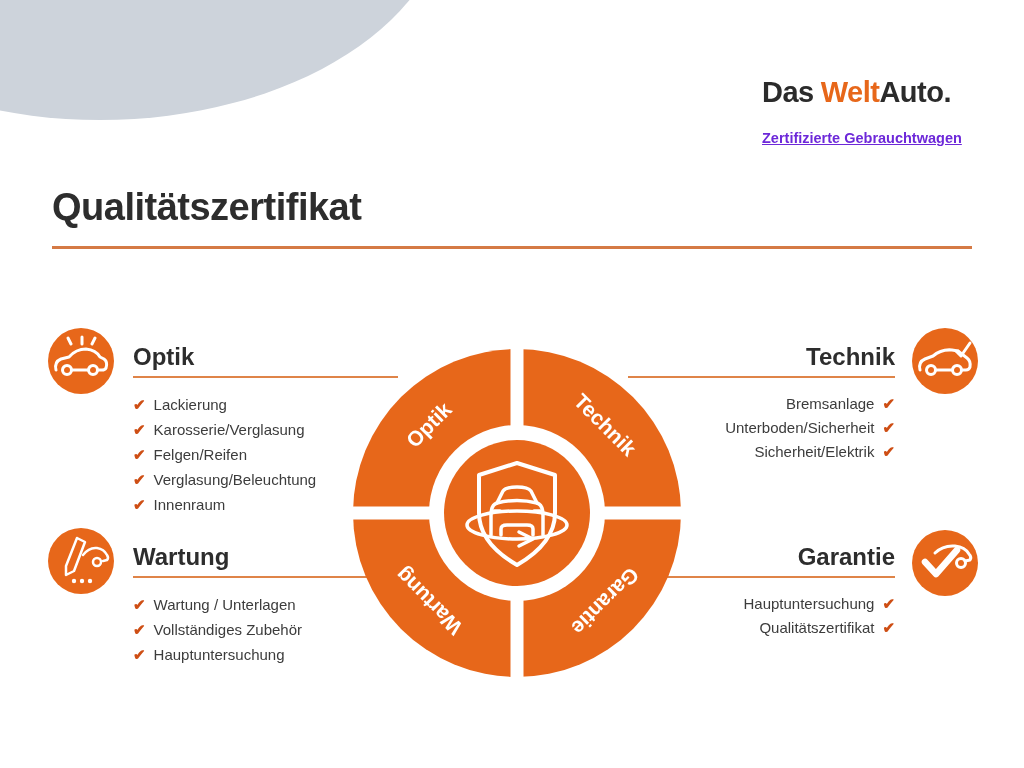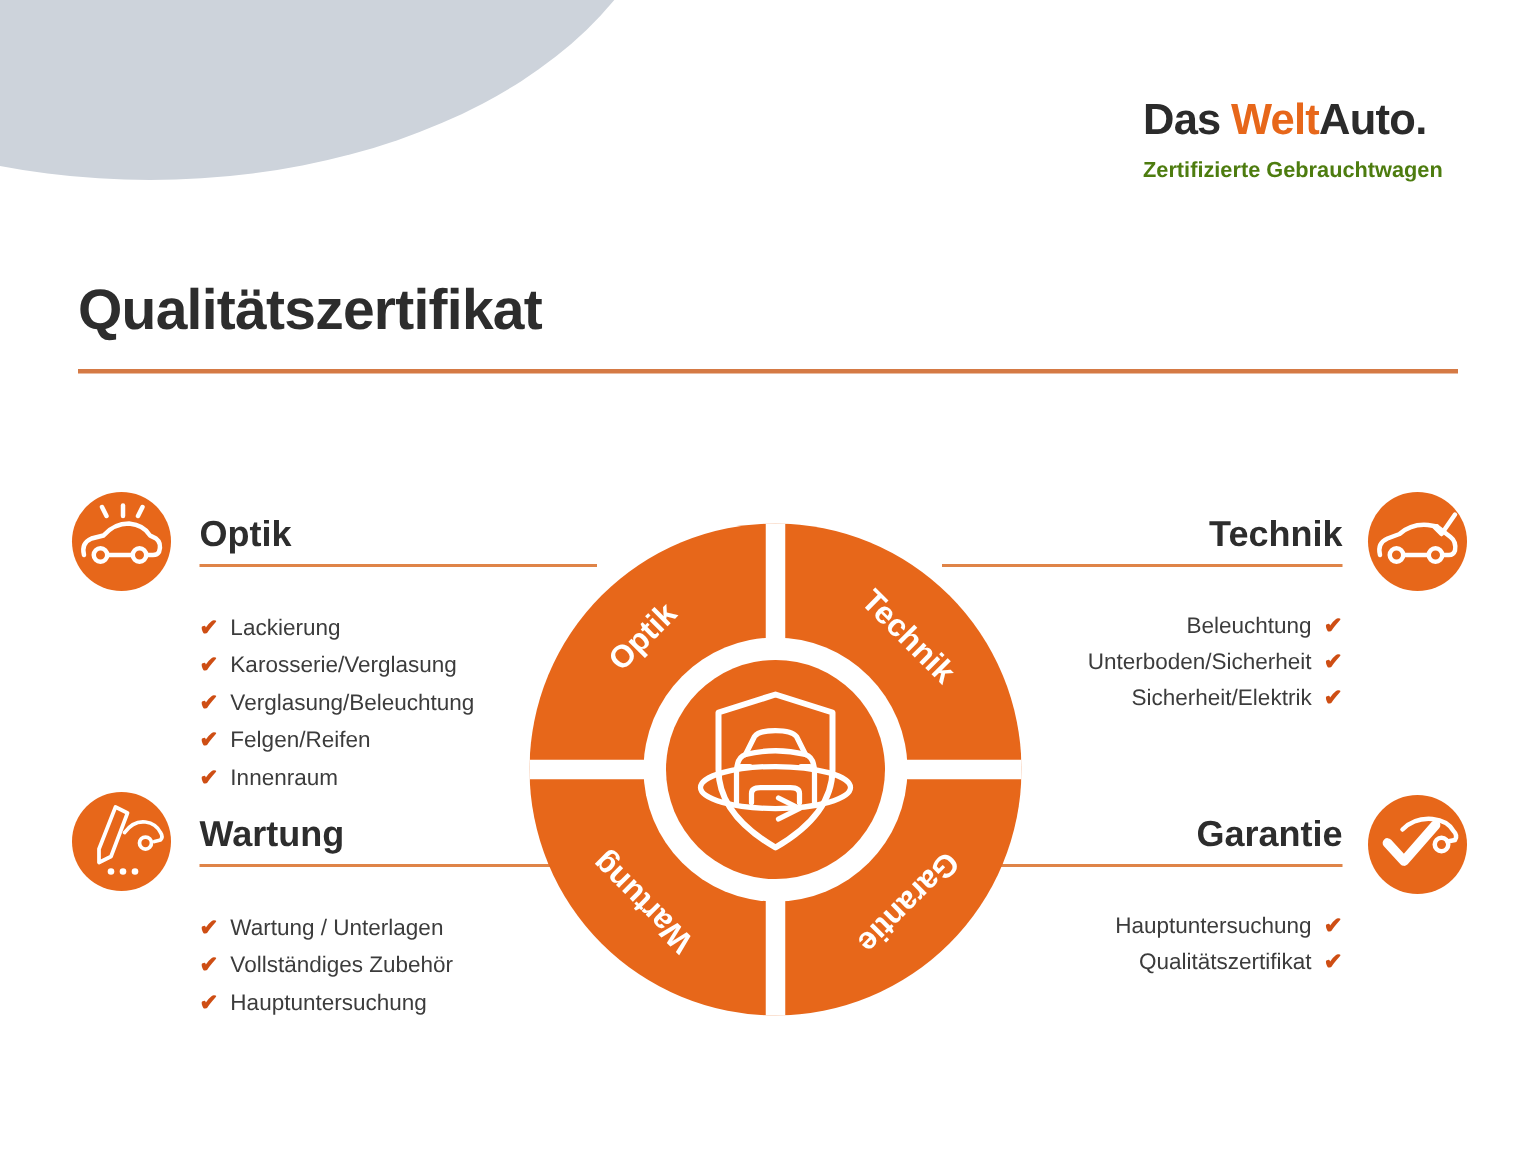--- a/index.html
+++ b/index.html
@@ -6,45 +6,45 @@
   body{
     width:1024px;height:768px;position:relative;overflow:hidden;
     background:#ffffff;font-family:"Liberation Sans",sans-serif;
   }
   
   .blob{
     position:absolute;left:-250px;top:-330px;width:700px;height:450px;
     border-radius:50%;background:#CDD3DB;
   }
   
-  .logo{position:absolute;left:762px;top:64px;width:215px;}
+  .logo{position:absolute;left:762px;top:76px;width:215px;}
   .logo-main{font-size:29px;font-weight:bold;color:#2b2b2b;letter-spacing:-0.5px;white-space:nowrap;}
   .logo-das{margin-right:7px;}
   .logo-welt{color:#E7671A;}
-  .logo-tagline{font-size:14.5px;font-weight:bold;color:#4d7c0f;margin-top:9px;white-space:nowrap;}
+  .logo-tagline{font-size:14.5px;font-weight:bold;color:#6d28d9;margin-top:21px;white-space:nowrap;text-decoration:underline;}
   
   .title{position:absolute;left:52px;top:186px;font-size:38px;font-weight:bold;color:#2d2d2d;letter-spacing:-0.5px;}
   .title-rule{position:absolute;left:52px;top:246px;width:920px;height:3px;background:#D57A45;}
   
   .badge{position:absolute;width:66px;height:66px;border-radius:50%;background:#E7671A;}
   .badge svg{display:block;}
   #badge-optik{left:48px;top:328px;}
   #badge-technik{left:912px;top:328px;}
   #badge-wartung{left:48px;top:528px;}
   #badge-garantie{left:912px;top:530px;}
   
   .section{position:absolute;width:265px;}
   .sec-right{width:267px;text-align:right;}
   #sec-optik{left:133px;top:342px;}
   #sec-technik{left:628px;top:342px;}
   #sec-wartung{left:133px;top:542px;}
   #sec-garantie{left:628px;top:542px;}
   .sec-head{font-size:24px;font-weight:bold;color:#2d2d2d;line-height:30px;}
   .sec-rule{height:2px;background:#DF8448;margin-top:4px;}
-  .sec-list{margin-top:28px;font-size:15px;color:#3c3c3c;}
+  .sec-list{margin-top:14px;font-size:15px;color:#3c3c3c;}
   .item{line-height:25px;white-space:nowrap;}
   .sec-right .item{line-height:24px;}
   .check{color:#CE4E14;font-weight:bold;font-size:15px;}
   .section:not(.sec-right) .check{margin-right:8px;}
   .sec-right .check{margin-left:8px;}
   
   #wheel{position:absolute;left:353px;top:349px;width:328px;height:328px;}
   #wheel svg{position:absolute;left:0;top:0;}
   .wheel-label{
     position:absolute;width:150px;height:28px;line-height:28px;text-align:center;
@@ -129,31 +129,31 @@
     </svg>
   </span>
 </div>
 
 <div class="section" id="sec-optik">
   <div class="sec-head">Optik</div>
   <div class="sec-rule"></div>
   <div class="sec-list">
     <div class="item"><span class="check">✔</span><span>Lackierung</span></div>
     <div class="item"><span class="check">✔</span><span>Karosserie/Verglasung</span></div>
+    <div class="item"><span class="check">✔</span><span>Felgen/Reifen</span></div>
     <div class="item"><span class="check">✔</span><span>Verglasung/Beleuchtung</span></div>
-    <div class="item"><span class="check">✔</span><span>Felgen/Reifen</span></div>
     <div class="item"><span class="check">✔</span><span>Innenraum</span></div>
   </div>
 </div>
 
 <div class="section sec-right" id="sec-technik">
   <div class="sec-head">Technik</div>
   <div class="sec-rule"></div>
   <div class="sec-list">
-    <div class="item"><span>Beleuchtung</span><span class="check">✔</span></div>
+    <div class="item"><span>Bremsanlage</span><span class="check">✔</span></div>
     <div class="item"><span>Unterboden/Sicherheit</span><span class="check">✔</span></div>
     <div class="item"><span>Sicherheit/Elektrik</span><span class="check">✔</span></div>
   </div>
 </div>
 
 <div class="section" id="sec-wartung">
   <div class="sec-head">Wartung</div>
   <div class="sec-rule"></div>
   <div class="sec-list">
     <div class="item"><span class="check">✔</span><span>Wartung / Unterlagen</span></div>

